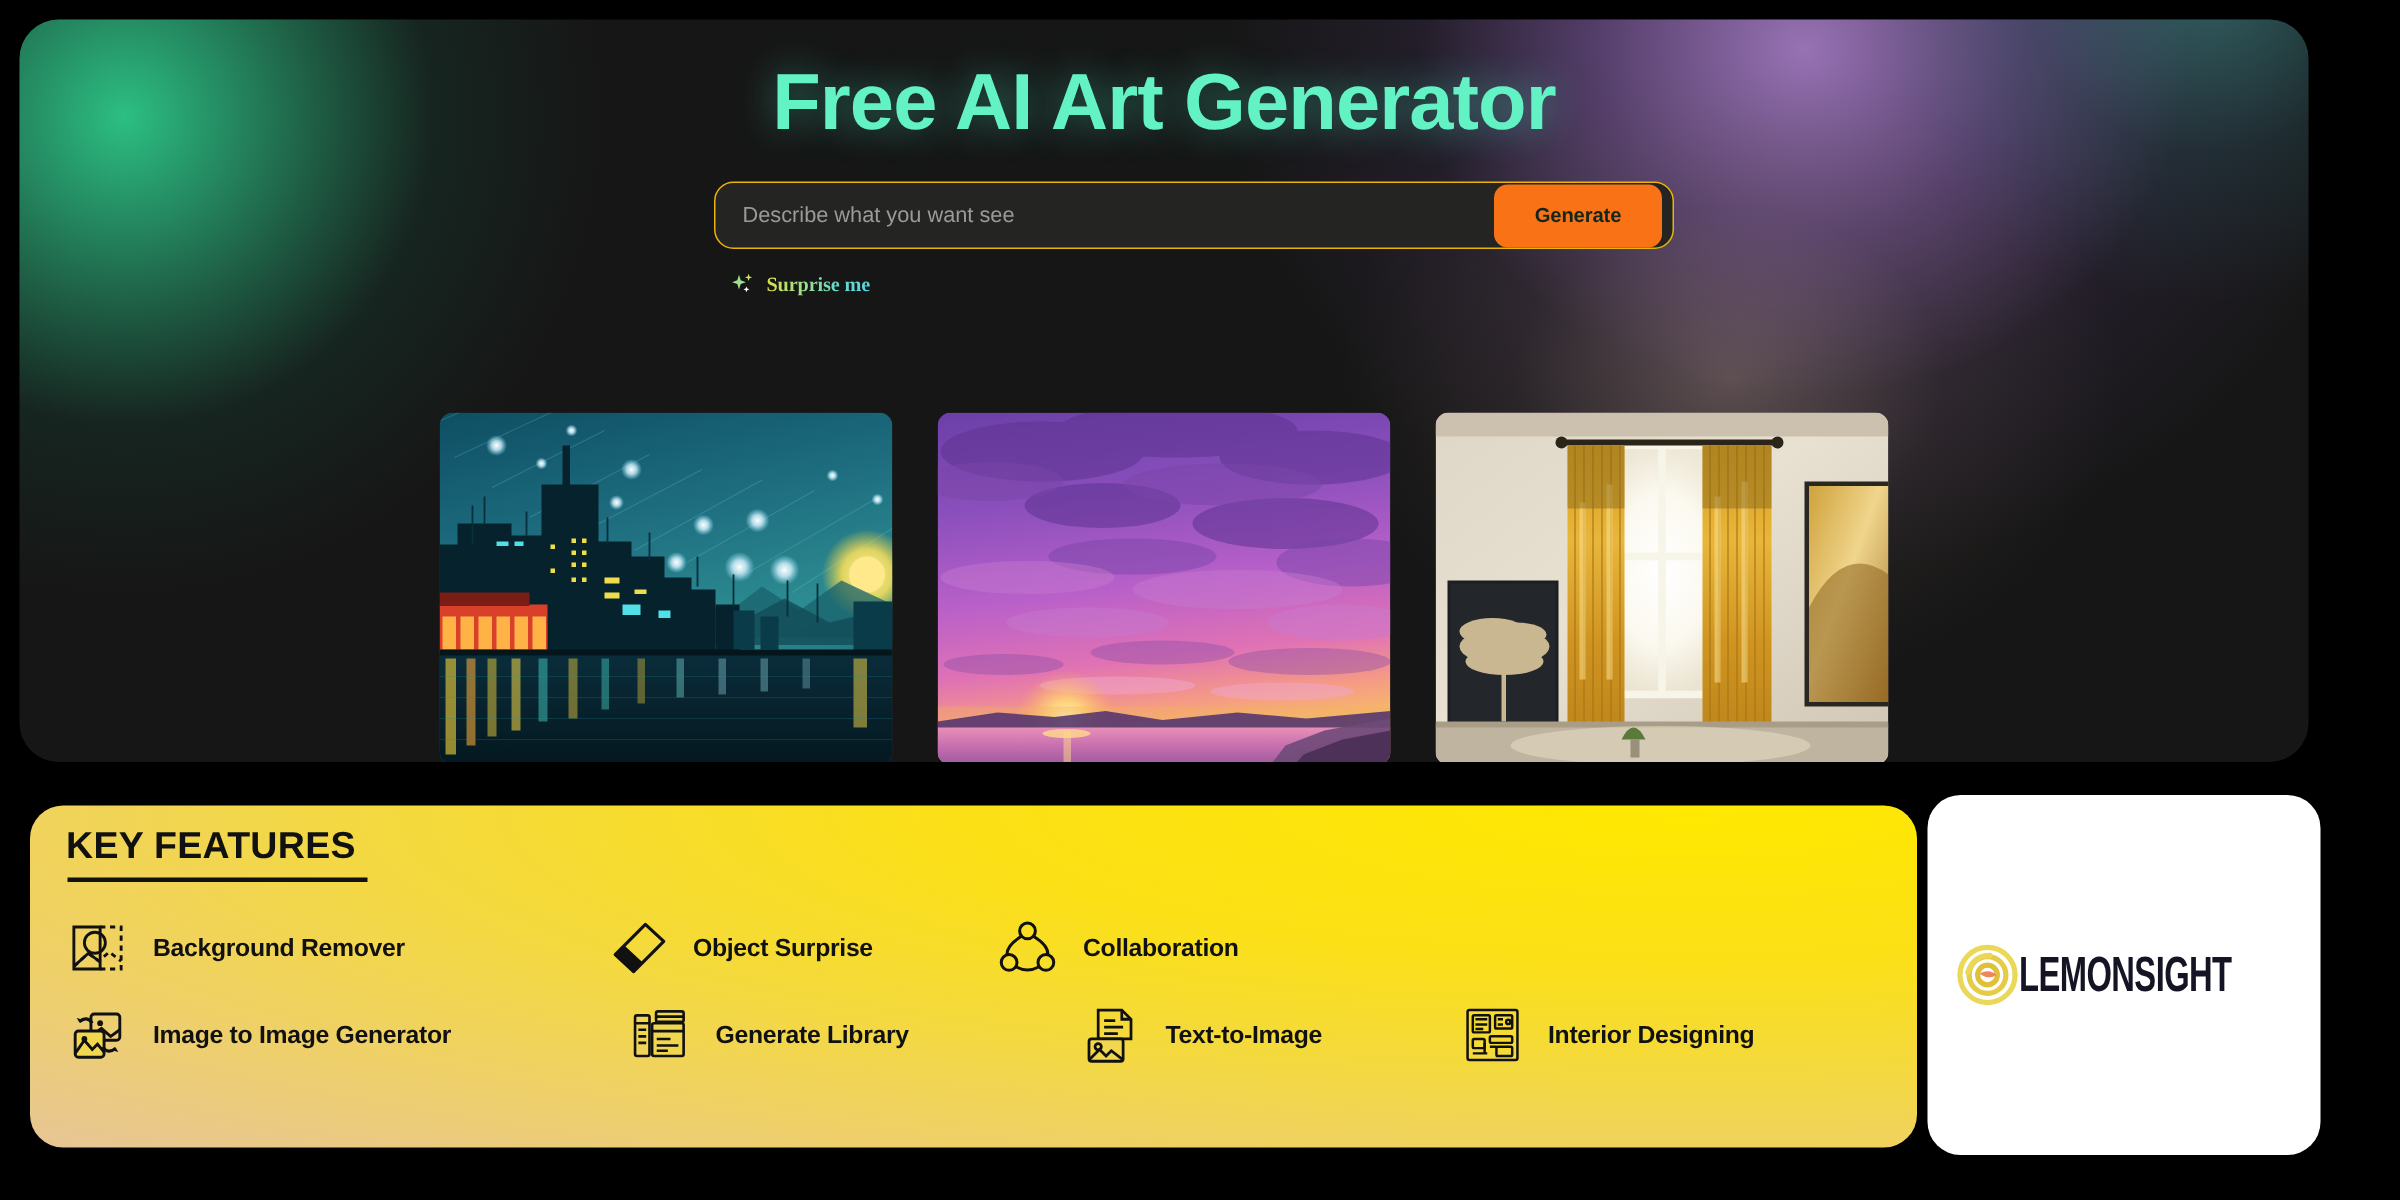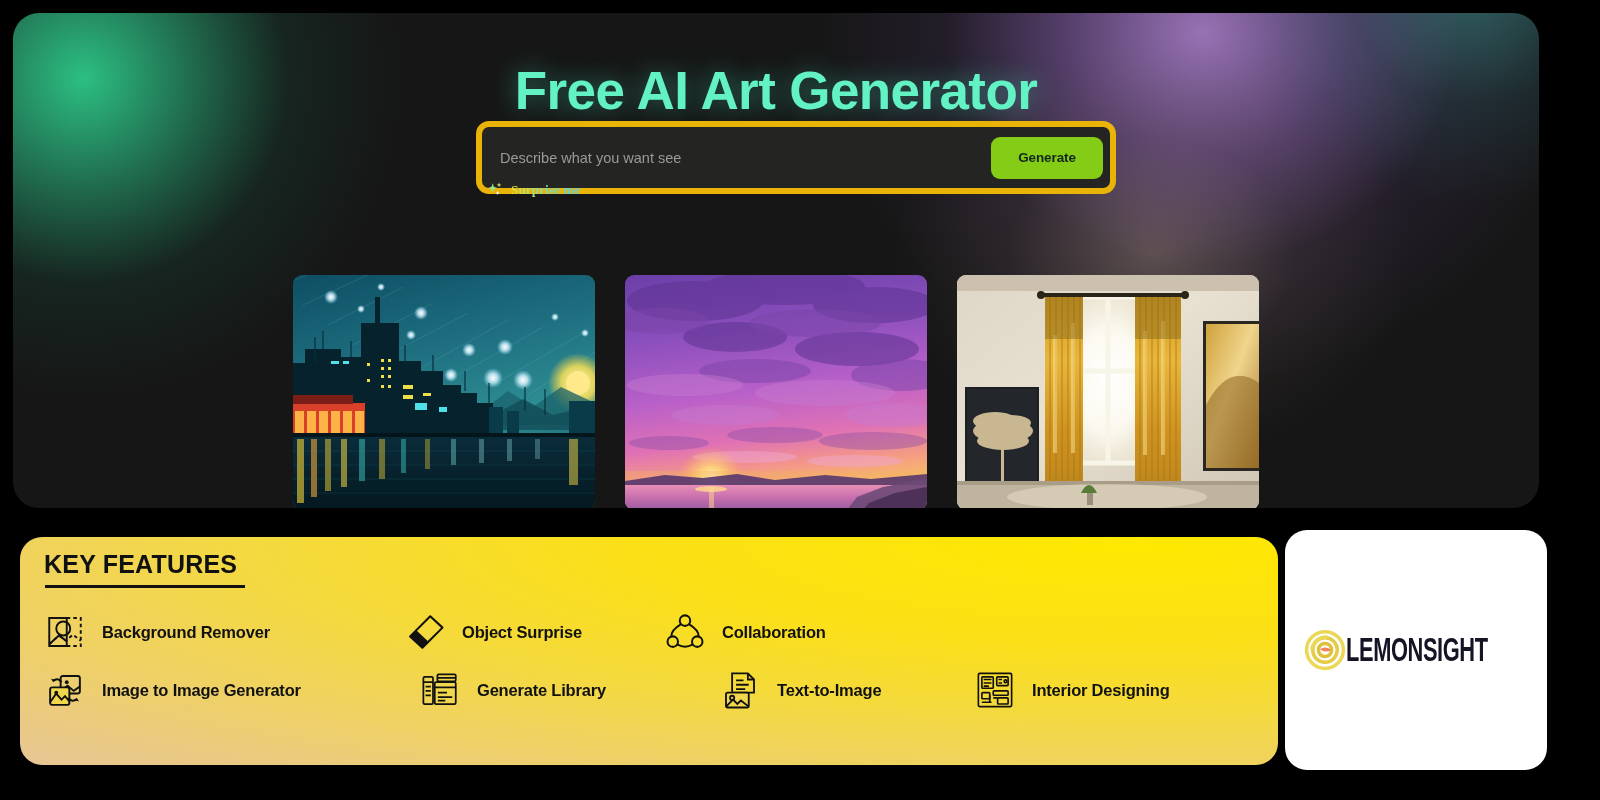--- a/index.html
+++ b/index.html
@@ -39,42 +39,41 @@
   }
 
   .hero-inner { position:relative; z-index:3; width:100%; height:100%; }
 
   .hero-title {
     position:absolute; left:0; top:25px; width:100%;
     text-align:center;
     font-size:53px; font-weight:700; letter-spacing:-0.6px;
     color:#62F2C4;
     text-shadow:0 0 26px rgba(80,240,200,0.45);
-    margin-top:22px;
   }
 
   .prompt-row {
     position:absolute; left:463px; top:108px;
-    width:640px; height:73px;
-    border:6px solid #eab308;
+    width:640px; height:45px;
+    border:1px solid #eab308;
     border-radius:13px;
     background:#242423;
     display:flex; align-items:center;
   }
   .prompt-input {
     flex:1; height:100%;
     background:transparent; border:none; outline:none;
     padding:0 18px;
     font-family:"Liberation Sans", sans-serif;
     font-size:14.5px; color:#e6e6e6;
   }
   .prompt-input::placeholder { color:#9a9a9a; }
   .generate-btn {
     width:112px; height:42px; margin-right:7px;
-    background:#84cc16; color:#13261c;
+    background:#f97316; color:#13261c;
     border:none; border-radius:9px;
     font-family:"Liberation Sans", sans-serif;
     font-size:13.5px; font-weight:700; letter-spacing:-0.1px;
     cursor:pointer;
   }
 
   .surprise {
     position:absolute; left:474px; top:168px;
     display:flex; align-items:center; gap:7px;
     cursor:pointer;

